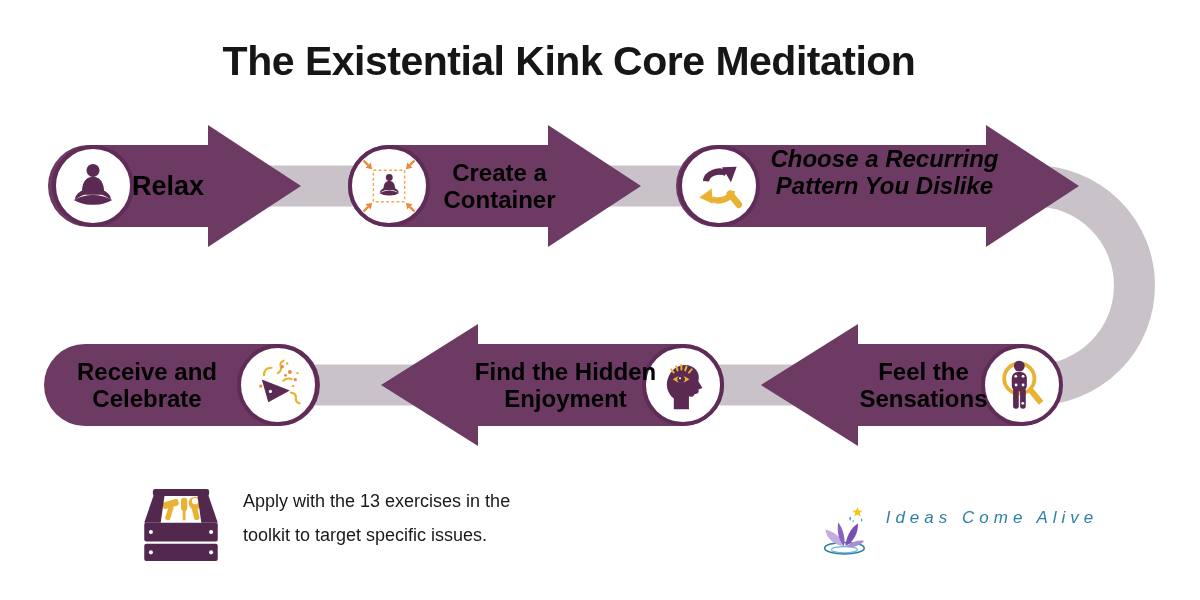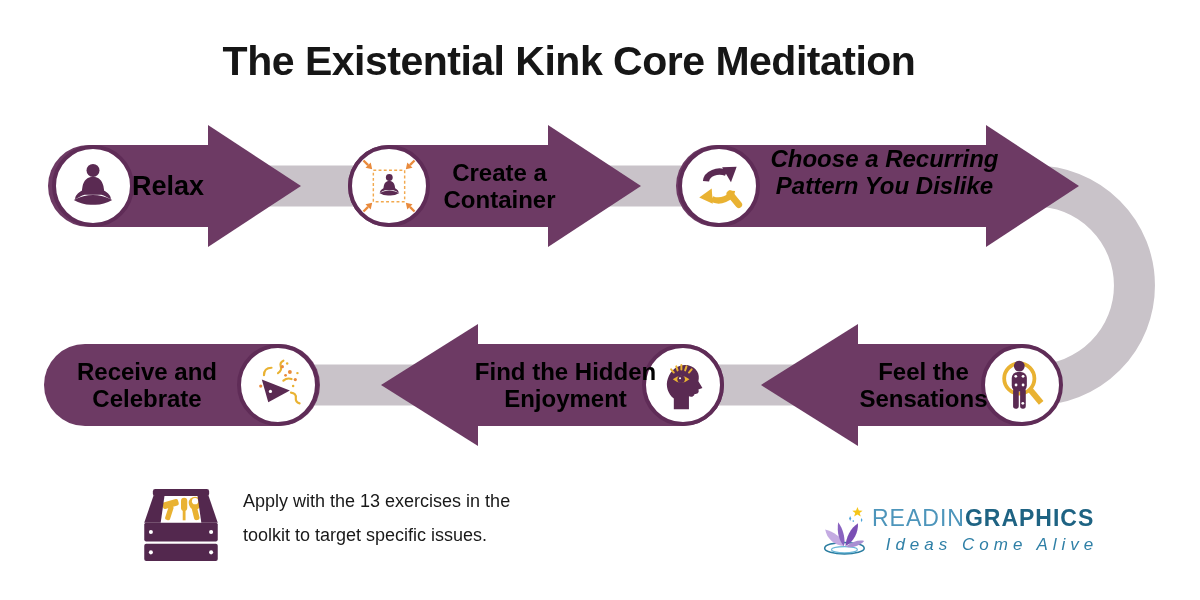--- a/index.html
+++ b/index.html
@@ -208,19 +208,16 @@
       <path d="M46 84 C37 74 32 58 35 38 C44 50 48 66 47 79 Z" fill="#8a63c0"></path>
       <path d="M49 84 C50 68 58 50 73 40 C74 58 65 74 51 83 Z" fill="#7a4fb4"></path>
       <path d="M51 84 C61 76 74 72 85 74 C77 83 63 87 51 86 Z" fill="#a98fd2"></path>
       <polygon fill="#f5c518" points="72,9 74.7,15.6 81.9,15.9 76.3,20.4 78.4,27.3 72,23.3 65.6,27.3 67.7,20.4 62.1,15.9 69.3,15.6"></polygon>
       <polygon fill="#4aa3d8" points="58,26 60,31 58,36 56,31"></polygon>
       <polygon fill="#4aa3d8" points="80,30 81.6,34 80,38 78.4,34"></polygon>
       <circle cx="64" cy="36" r="1.6" fill="#4aa3d8"></circle>
     </svg>
   </div>
   <div id="logo-text" class="abs">
-    <div id="logo-name">
-      <span class="reg">READIN</span><span class="bold">GRAPHICS</span>
-    </div>
     <div id="logo-tagline">Ideas Come Alive</div>
   </div>
 
 </div>
 
 </body></html>

